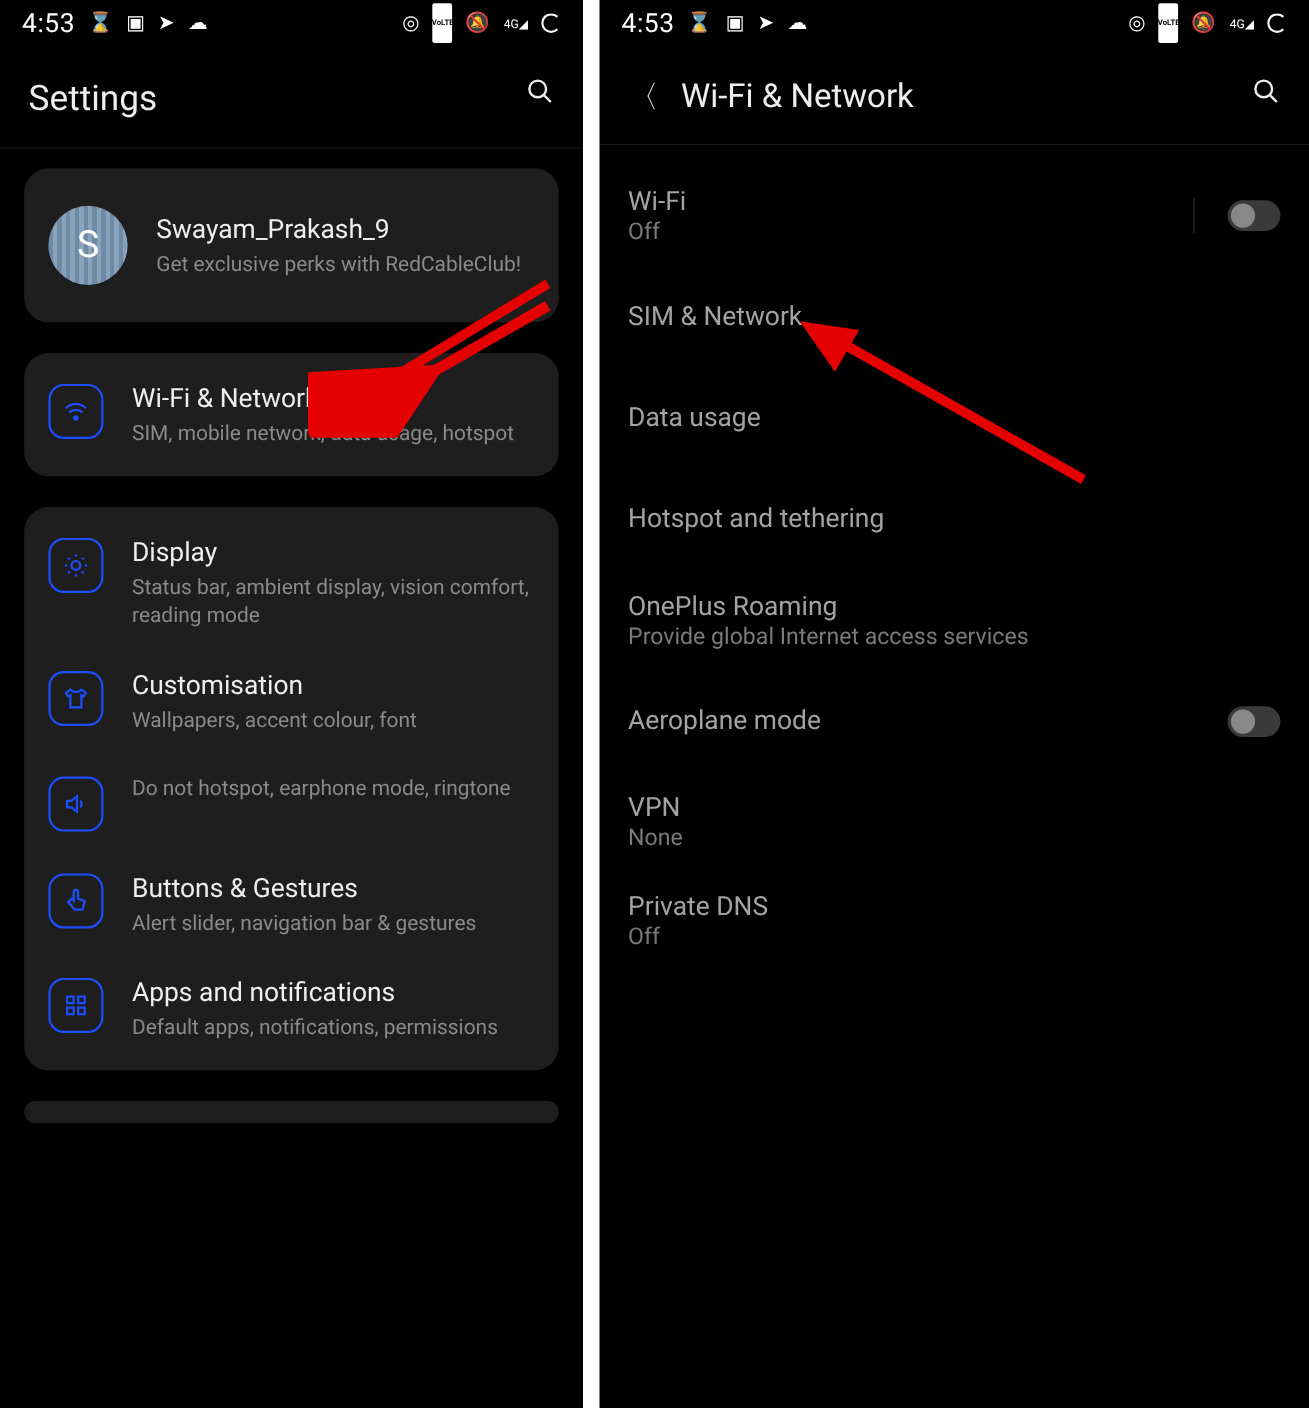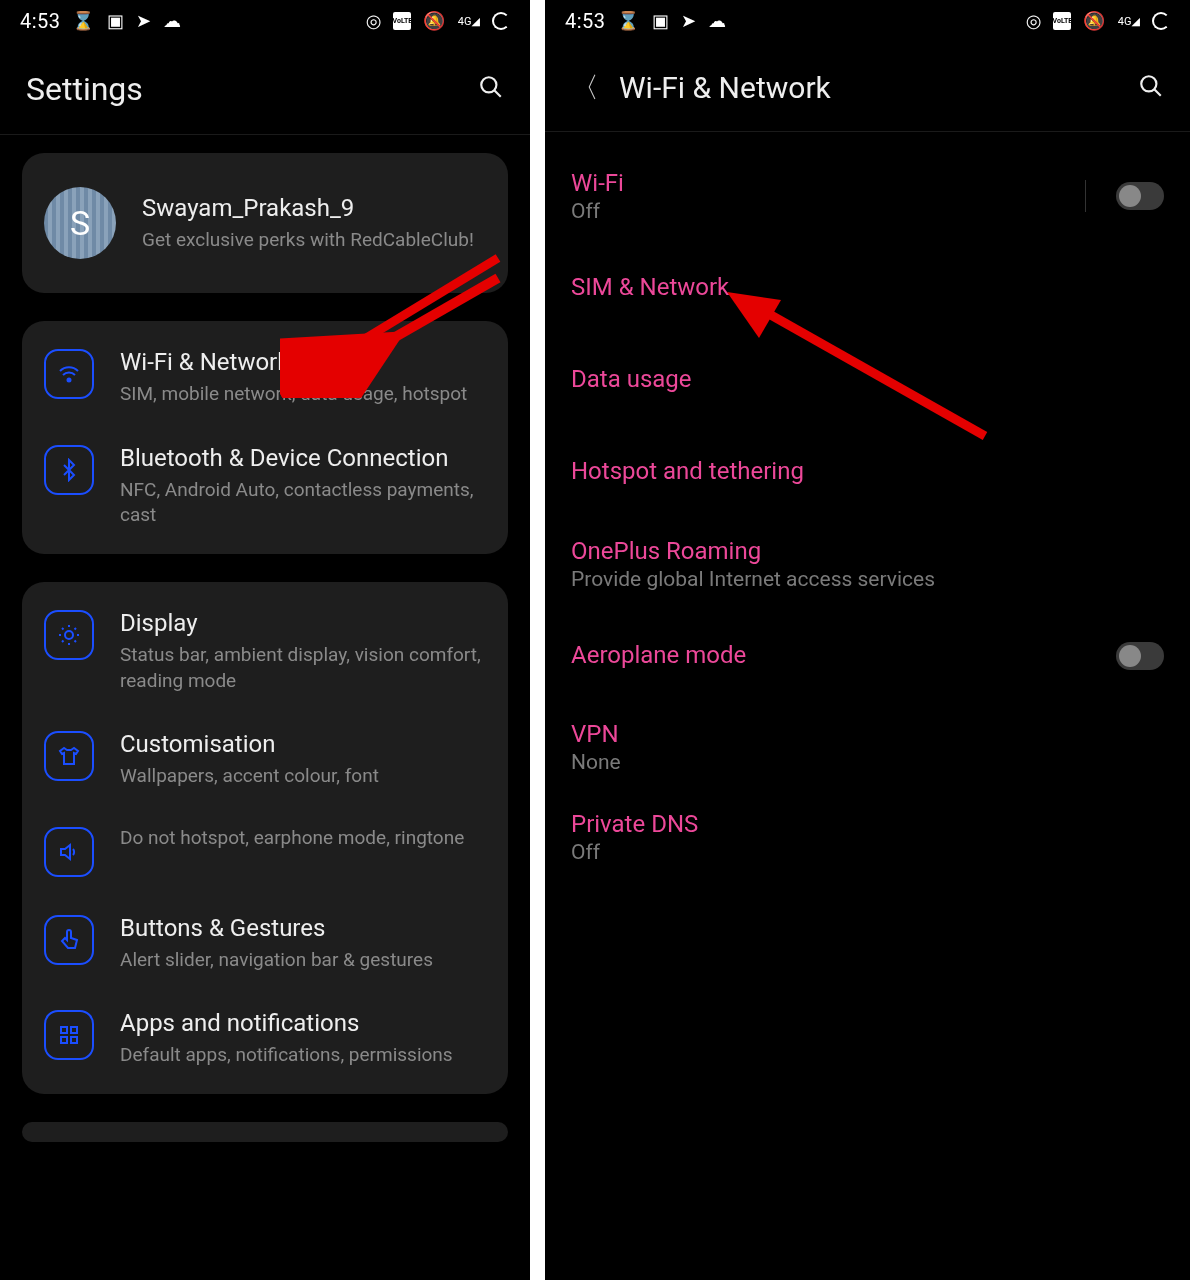--- a/index.html
+++ b/index.html
@@ -4,25 +4,25 @@
 <style>
   * { margin:0; padding:0; box-sizing:border-box; font-family:-apple-system,BlinkMacSystemFont,"Segoe UI",Roboto,sans-serif; }
   body { background:#fff; width:1190px; height:1280px; display:flex; }
   .phone { background:#000; color:#fff; flex:0 0 530px; height:1280px; position:relative; overflow:hidden; }
   .divider-vert { flex:0 0 15px; background:#fff; height:1280px; }
   .phone.right { flex:0 0 530px; }
   
   .statusbar { display:flex; justify-content:space-between; align-items:center; height:42px; padding:0 20px; font-size:20px; }
   .statusbar .sb-left, .statusbar .sb-right { display:flex; align-items:center; gap:12px; }
   .sb-glyph { font-size:18px; line-height:1; }
-  .sb-square { width:18px; height:18px; background:#fff; border-radius:2px; display:flex; align-items:center; justify-content:center; font-size:10px; color:#000; font-weight:700; }
-  .sb-time { font-size:20px; font-weight:400; letter-spacing:0.5px; }
+  .sb-square { width:18px; height:36px; background:#fff; border-radius:2px; display:flex; align-items:center; justify-content:center; font-size:10px; color:#000; font-weight:700; }
+  .sb-time { font-size:24px; font-weight:400; letter-spacing:0.5px; }
   .sb-circle { width:18px; height:18px; border:2px solid #fff; border-radius:50%; border-right-color:transparent; }
   
-  .header { display:flex; align-items:center; justify-content:space-between; padding:28px 26px 26px 26px; }
+  .header { display:flex; align-items:flex-start; justify-content:space-between; padding:28px 26px 26px 26px; }
   .header-left { display:flex; align-items:center; gap:20px; }
   .back-chevron { font-size:28px; color:#ccc; line-height:1; }
   .header-title { font-size:32px; font-weight:400; color:#eee; }
   .header-title.small { font-size:30px; }
   .search-icon svg { width:26px; height:26px; }
   .hr { height:1px; background:#1a1a1a; margin:0 0 18px 0; }
   
   .card-stack { padding:0 22px; display:flex; flex-direction:column; gap:28px; }
   .card { background:#1e1e1e; border-radius:22px; padding:8px 0; }
   .row { display:flex; align-items:flex-start; padding:18px 22px; gap:26px; }
@@ -31,21 +31,21 @@
   .row-text { flex:1; }
   .row-title { font-size:24px; color:#eee; margin-bottom:4px; line-height:1.25; }
   .row-sub { font-size:19px; color:#8a8a8a; line-height:1.35; }
   .sq-icon { width:50px; height:50px; border:2px solid #1b4eff; border-radius:14px; display:flex; align-items:center; justify-content:center; flex:0 0 50px; margin-top:2px; }
   .sq-icon svg { width:24px; height:24px; }
   
   .list { padding:0 20px; }
   .lrow { display:flex; align-items:center; padding:18px 6px; gap:16px; min-height:80px; }
   .lrow.tall { min-height:92px; }
   .lrow-text { flex:1; }
-  .lrow-title { font-size:24px; color:#ec4899; margin-bottom:2px; }
+  .lrow-title { font-size:24px; color:#a3a3a3; margin-bottom:2px; }
   .lrow-sub { font-size:21px; color:#7a7a7a; }
   .toggle { width:48px; height:28px; background:#3a3a3a; border-radius:14px; position:relative; flex:0 0 48px; }
   .toggle::after { content:""; position:absolute; left:3px; top:3px; width:22px; height:22px; background:#888; border-radius:50%; }
   .vsep { width:1px; height:32px; background:#333; margin-right:14px; }
   
   .arrow { position:absolute; pointer-events:none; }
   .arrow svg { display:block; }
 </style>
 </head>
 <body>
@@ -100,31 +100,20 @@
         <div class="sq-icon">
           <svg viewBox="0 0 24 24" fill="none" stroke="#1b4eff" stroke-width="2">
               <path d="M3 9c5-5 13-5 18 0"></path>
               <path d="M6 13c3.3-3.3 8.7-3.3 12 0"></path>
               <circle cx="12" cy="18" r="1.5" fill="#1b4eff"></circle>
             </svg>
         </div>
         <div class="row-text">
           <div class="row-title">Wi-Fi &amp; Network</div>
           <div class="row-sub">SIM, mobile network, data usage, hotspot</div>
-        </div>
-      </div>
-      <div class="row">
-        <div class="sq-icon">
-          <svg viewBox="0 0 24 24" fill="none" stroke="#1b4eff" stroke-width="2">
-              <path d="M7 7l10 10-5 5V2l5 5L7 17"></path>
-            </svg>
-        </div>
-        <div class="row-text">
-          <div class="row-title">Bluetooth &amp; Device Connection</div>
-          <div class="row-sub">NFC, Android Auto, contactless payments, cast</div>
         </div>
       </div>
     </div>
 
     <div class="card">
       <div class="row">
         <div class="sq-icon">
           <svg viewBox="0 0 24 24" fill="none" stroke="#1b4eff" stroke-width="2">
               <circle cx="12" cy="12" r="4"></circle>
               <path d="M12 2v2M12 20v2M2 12h2M20 12h2M5 5l1.5 1.5M17.5 17.5L19 19M19 5l-1.5 1.5M6.5 17.5L5 19"></path>

